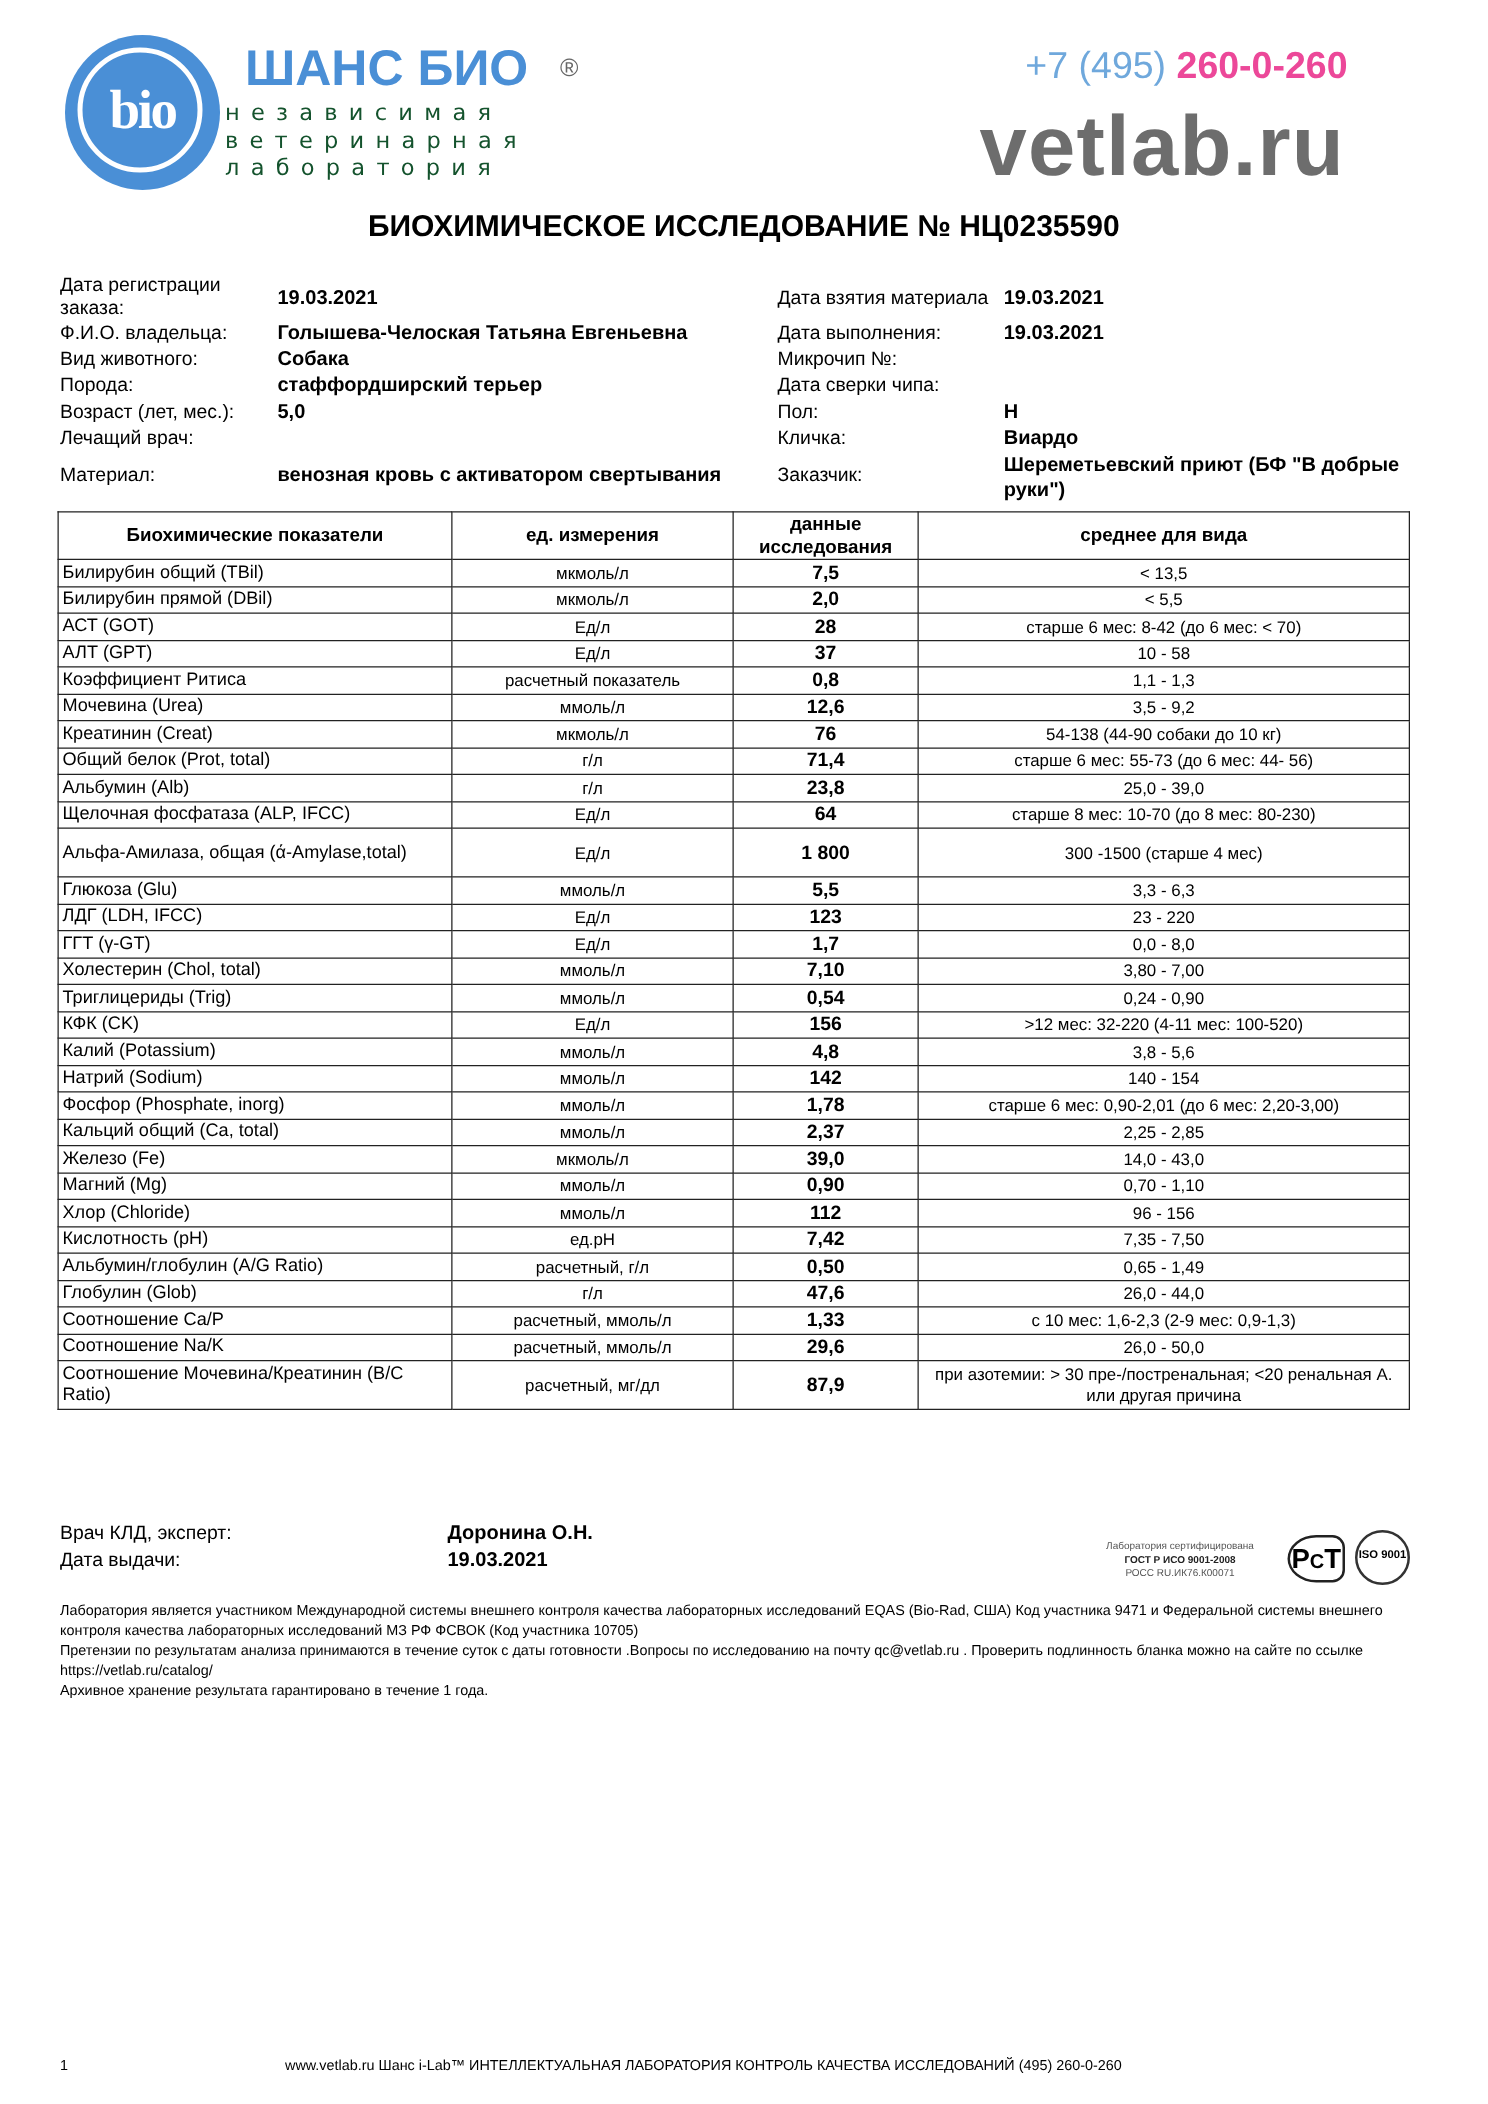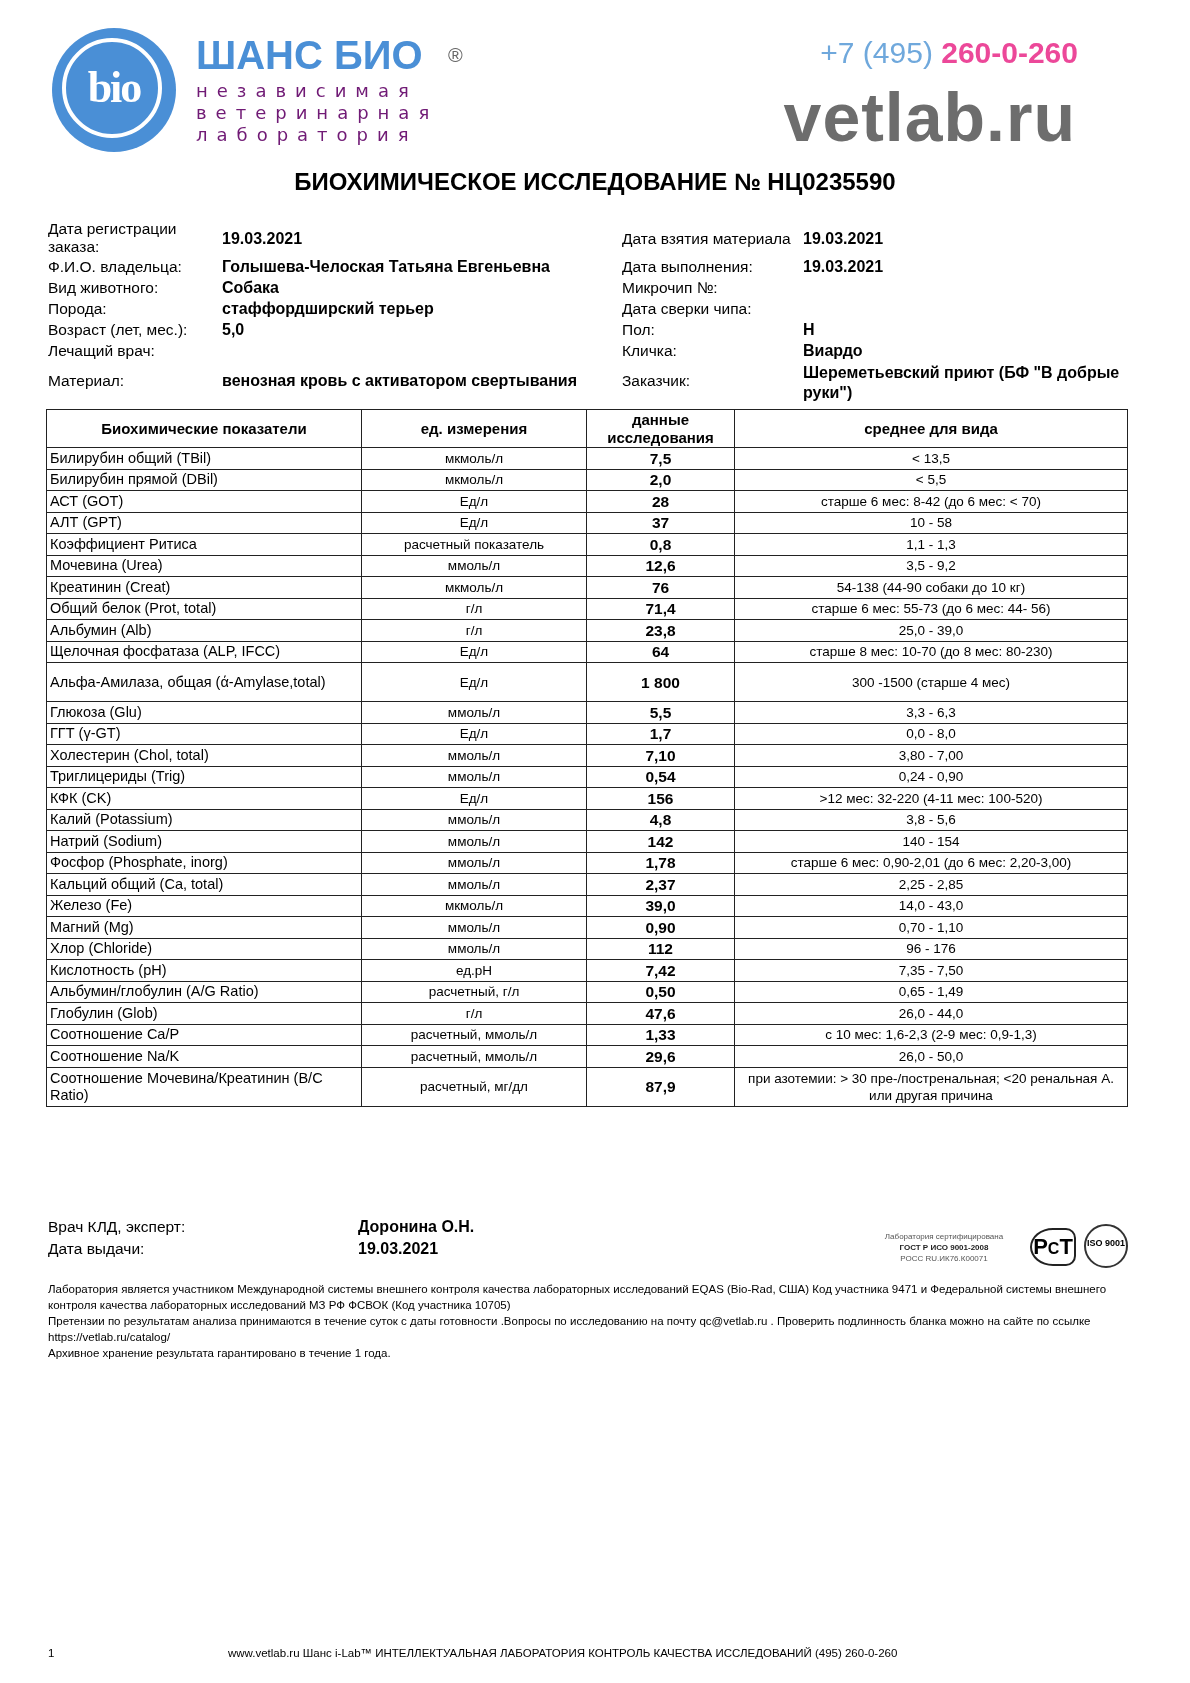--- a/index.html
+++ b/index.html
@@ -4,21 +4,21 @@
 <style>
   html, body { margin:0; padding:0; background:#fff; }
   body { width:1190px; height:1683px; position:relative; font-family:"Liberation Sans", sans-serif; color:#000; overflow:hidden; }
   .abs { position:absolute; }
   
   .logo-circle { left:52px; top:28px; width:124px; height:124px; border-radius:50%; background:#4a8fd6; }
   .logo-ring { left:62px; top:38px; width:100px; height:100px; border-radius:50%; border:4px solid #fff; box-sizing:border-box; }
   .logo-text { left:52px; top:62px; width:124px; text-align:center; color:#fff; font-weight:bold; font-size:44px; letter-spacing:-2px; font-family:Liberation Serif, serif; }
   .brand { left:196px; top:33px; color:#4a8fd6; font-weight:bold; font-size:40px; letter-spacing:0px; }
   .reg { left:448px; top:44px; color:#666; font-size:20px; }
-  .tag { left:196px; color:#701a75; font-size:18px; letter-spacing:9px; font-family:"DejaVu Sans", sans-serif; }
+  .tag { left:180px; color:#14532d; font-size:18px; letter-spacing:9px; font-family:"DejaVu Sans", sans-serif; }
   .phone { right:112px; top:36px; font-size:30px; color:#6fa8dc; }
   .phone b { color:#ec4899; font-weight:bold; }
   .site { right:114px; top:78px; font-size:68px; font-weight:bold; color:#6d6d6d; letter-spacing:1px; }
   .title { left:0; width:1190px; top:168px; text-align:center; font-weight:bold; font-size:24px; }
   
   .lbl { font-size:15.5px; }
   .val { font-size:16px; font-weight:bold; }
   
   table.res { position:absolute; left:46px; top:409px; width:1082px; border-collapse:collapse; font-size:14.5px; }
   table.res td, table.res th { border:1.3px solid #222; padding:0 3px; height:20.5px; line-height:17px; }
@@ -156,20 +156,26 @@
         <td class="c3">1 800</td>
         <td class="c4">300 -1500 (старше 4 мес)</td>
       </tr>
       <tr>
         <td class="c1">Глюкоза (Glu)</td>
         <td class="c2">ммоль/л</td>
         <td class="c3">5,5</td>
         <td class="c4">3,3 - 6,3</td>
       </tr>
       <tr>
+        <td class="c1">ЛДГ (LDH, IFCC)</td>
+        <td class="c2">Ед/л</td>
+        <td class="c3">123</td>
+        <td class="c4">23 - 220</td>
+      </tr>
+      <tr>
         <td class="c1">ГГТ (γ-GT)</td>
         <td class="c2">Ед/л</td>
         <td class="c3">1,7</td>
         <td class="c4">0,0 - 8,0</td>
       </tr>
       <tr>
         <td class="c1">Холестерин (Chol, total)</td>
         <td class="c2">ммоль/л</td>
         <td class="c3">7,10</td>
         <td class="c4">3,80 - 7,00</td>
@@ -219,21 +225,21 @@
       <tr>
         <td class="c1">Магний (Mg)</td>
         <td class="c2">ммоль/л</td>
         <td class="c3">0,90</td>
         <td class="c4">0,70 - 1,10</td>
       </tr>
       <tr>
         <td class="c1">Хлор (Chloride)</td>
         <td class="c2">ммоль/л</td>
         <td class="c3">112</td>
-        <td class="c4">96 - 176</td>
+        <td class="c4">96 - 156</td>
       </tr>
       <tr>
         <td class="c1">Кислотность (pH)</td>
         <td class="c2">ед.pH</td>
         <td class="c3">7,42</td>
         <td class="c4">7,35 - 7,50</td>
       </tr>
       <tr>
         <td class="c1">Альбумин/глобулин (A/G Ratio)</td>
         <td class="c2">расчетный, г/л</td>

